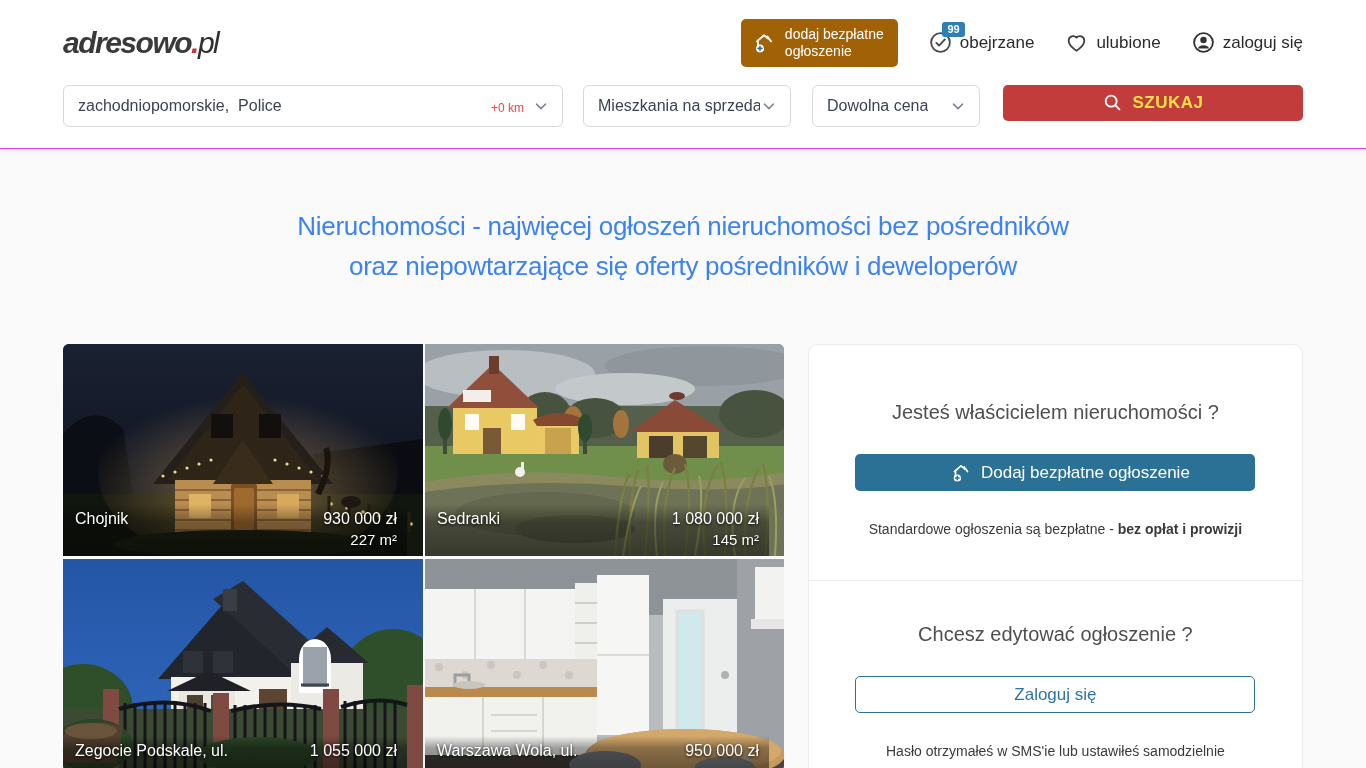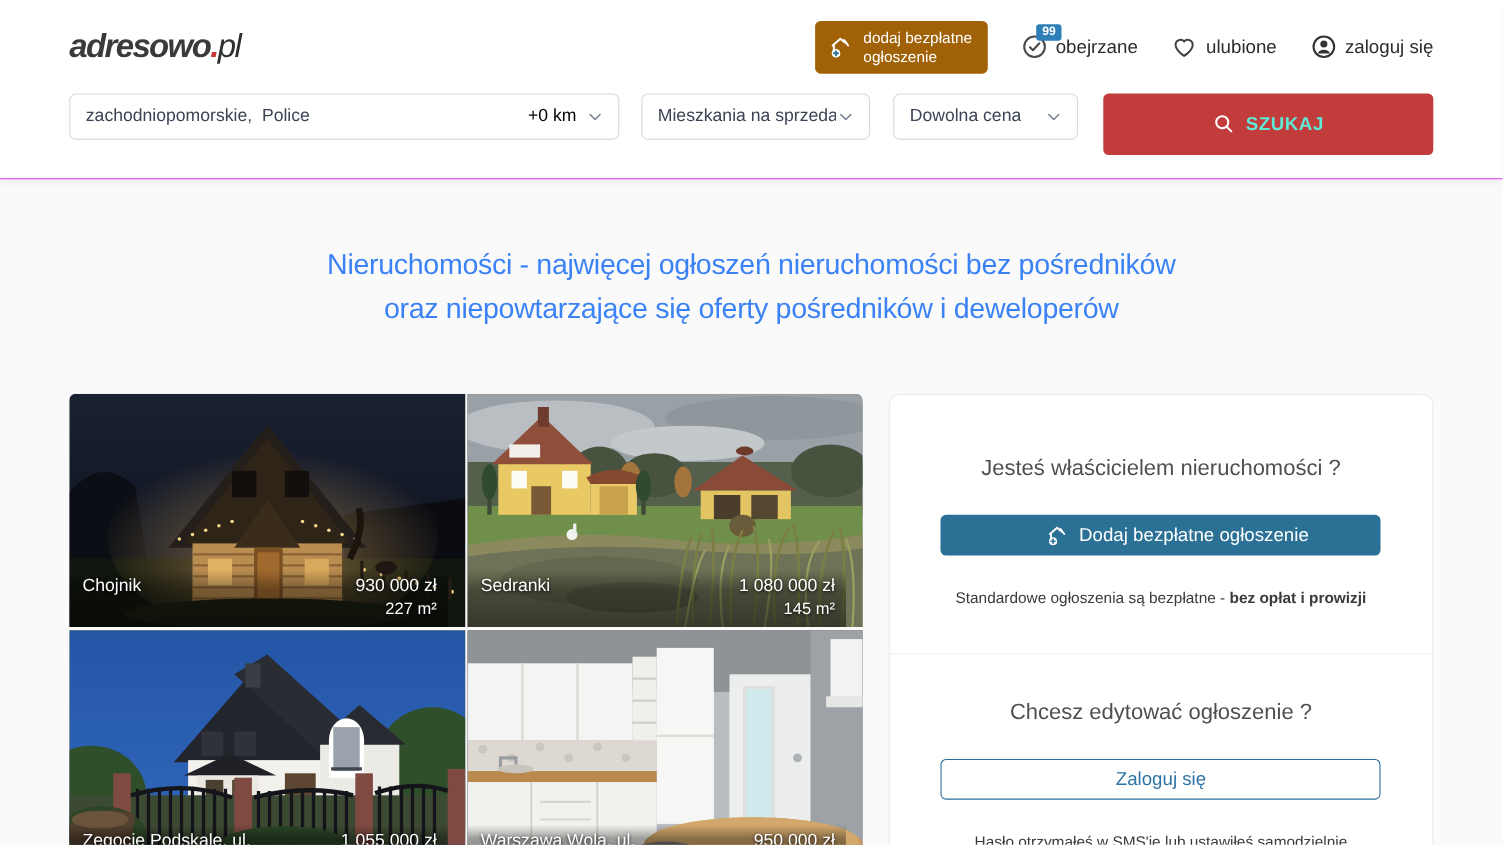--- a/index.html
+++ b/index.html
@@ -19,26 +19,26 @@
   .header-right { display:flex; align-items:center; gap:30px; }
   .hdr-add-btn { display:flex; align-items:center; gap:8px; background:#a16207; color:#fff; border:none; border-radius:5px; padding:7px 14px 7px 10px; font-size:14px; line-height:17px; text-align:left; cursor:pointer; }
   .hdr-item { display:flex; align-items:center; gap:7px; font-size:17px; color:#2b2b2b; cursor:pointer; }
   .icon-wrap { position:relative; display:inline-flex; }
   .badge { position:absolute; top:-8px; right:-12px; background:#2e7eb8; color:#fff; font-size:11px; font-weight:700; padding:1px 5px; border-radius:3px; line-height:13px; }
 
   
   .search-row { display:flex; gap:20px; }
   .search-box { display:flex; align-items:center; width:500px; height:42px; border:1px solid #d7d9dd; border-radius:6px; background:#fff; padding:0 12px 0 14px; }
   .search-box input { flex:1; border:none; outline:none; font-size:16px; color:#3b4354; font-family:inherit; background:transparent; }
-  .radius { display:flex; align-items:flex-start; gap:8px; font-size:16px; color:#000000; cursor:pointer; white-space:nowrap; }
+  .radius { display:flex; align-items:flex-end; gap:8px; font-size:12px; color:#ef4444; cursor:pointer; white-space:nowrap; }
   .select { display:flex; align-items:center; justify-content:space-between; height:42px; border:1px solid #d7d9dd; border-radius:6px; background:#fff; padding:0 12px 0 14px; font-size:16px; color:#3b4354; cursor:pointer; }
   .select.cat { width:208px; }
   .select.price { width:168px; margin-left:1px; }
   .select .val { overflow:hidden; white-space:nowrap; }
-  .search-btn { width:300px; height:56px; margin-left:3px; background:#c23c3c; color:#5eead4; border:none; border-radius:5px; font-size:17px; font-weight:700; letter-spacing:.5px; display:flex; align-items:center; justify-content:center; gap:8px; cursor:pointer; font-family:inherit; }
+  .search-btn { width:300px; height:36px; margin-left:3px; background:#c23c3c; color:#fde047; border:none; border-radius:5px; font-size:17px; font-weight:700; letter-spacing:.5px; display:flex; align-items:center; justify-content:center; gap:8px; cursor:pointer; font-family:inherit; }
 
   
   .hero { text-align:center; margin-top:57px; }
   .hero h1 { font-weight:400; font-size:26px; line-height:40px; color:#3b82f6; letter-spacing:-.3px; }
 
   
   .content { display:flex; margin-top:58px; align-items:flex-start; }
   .grid { display:grid; grid-template-columns:360px 360px; gap:3px 2px; width:722px; border-radius:6px; overflow:hidden; }
   .card { position:relative; width:360px; height:212px; overflow:hidden; cursor:pointer; background:#555; }
   .card svg.photo { display:block; width:100%; height:100%; }

